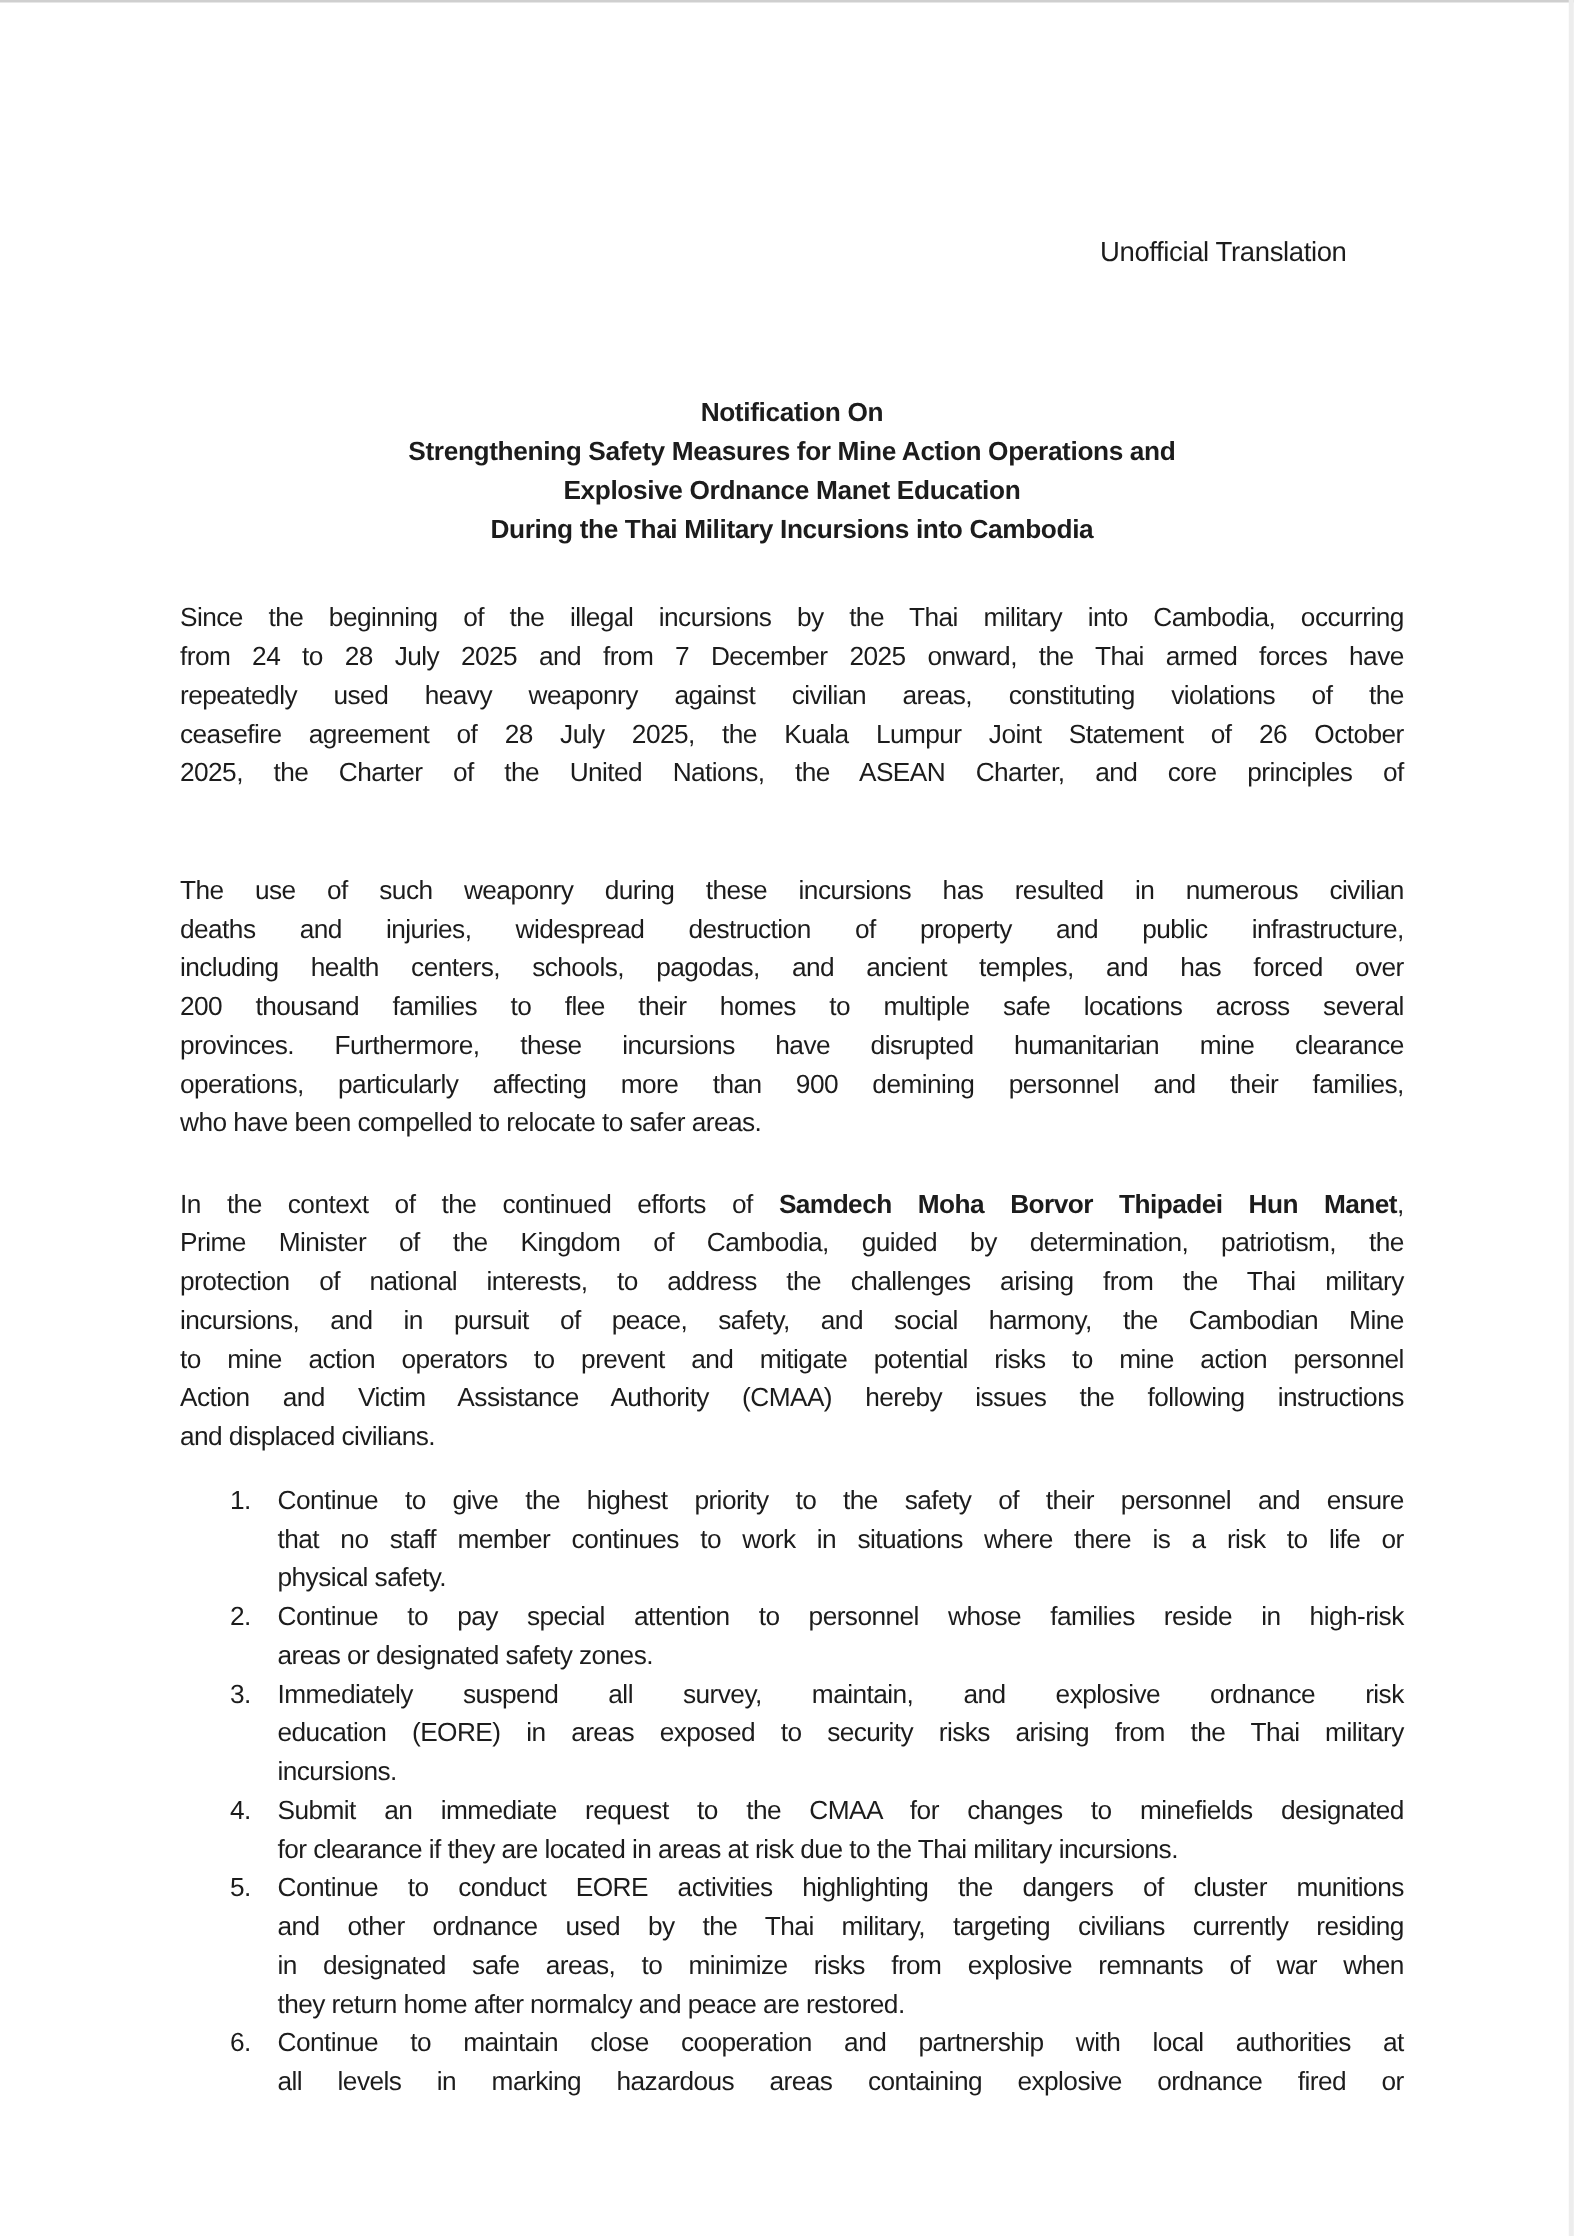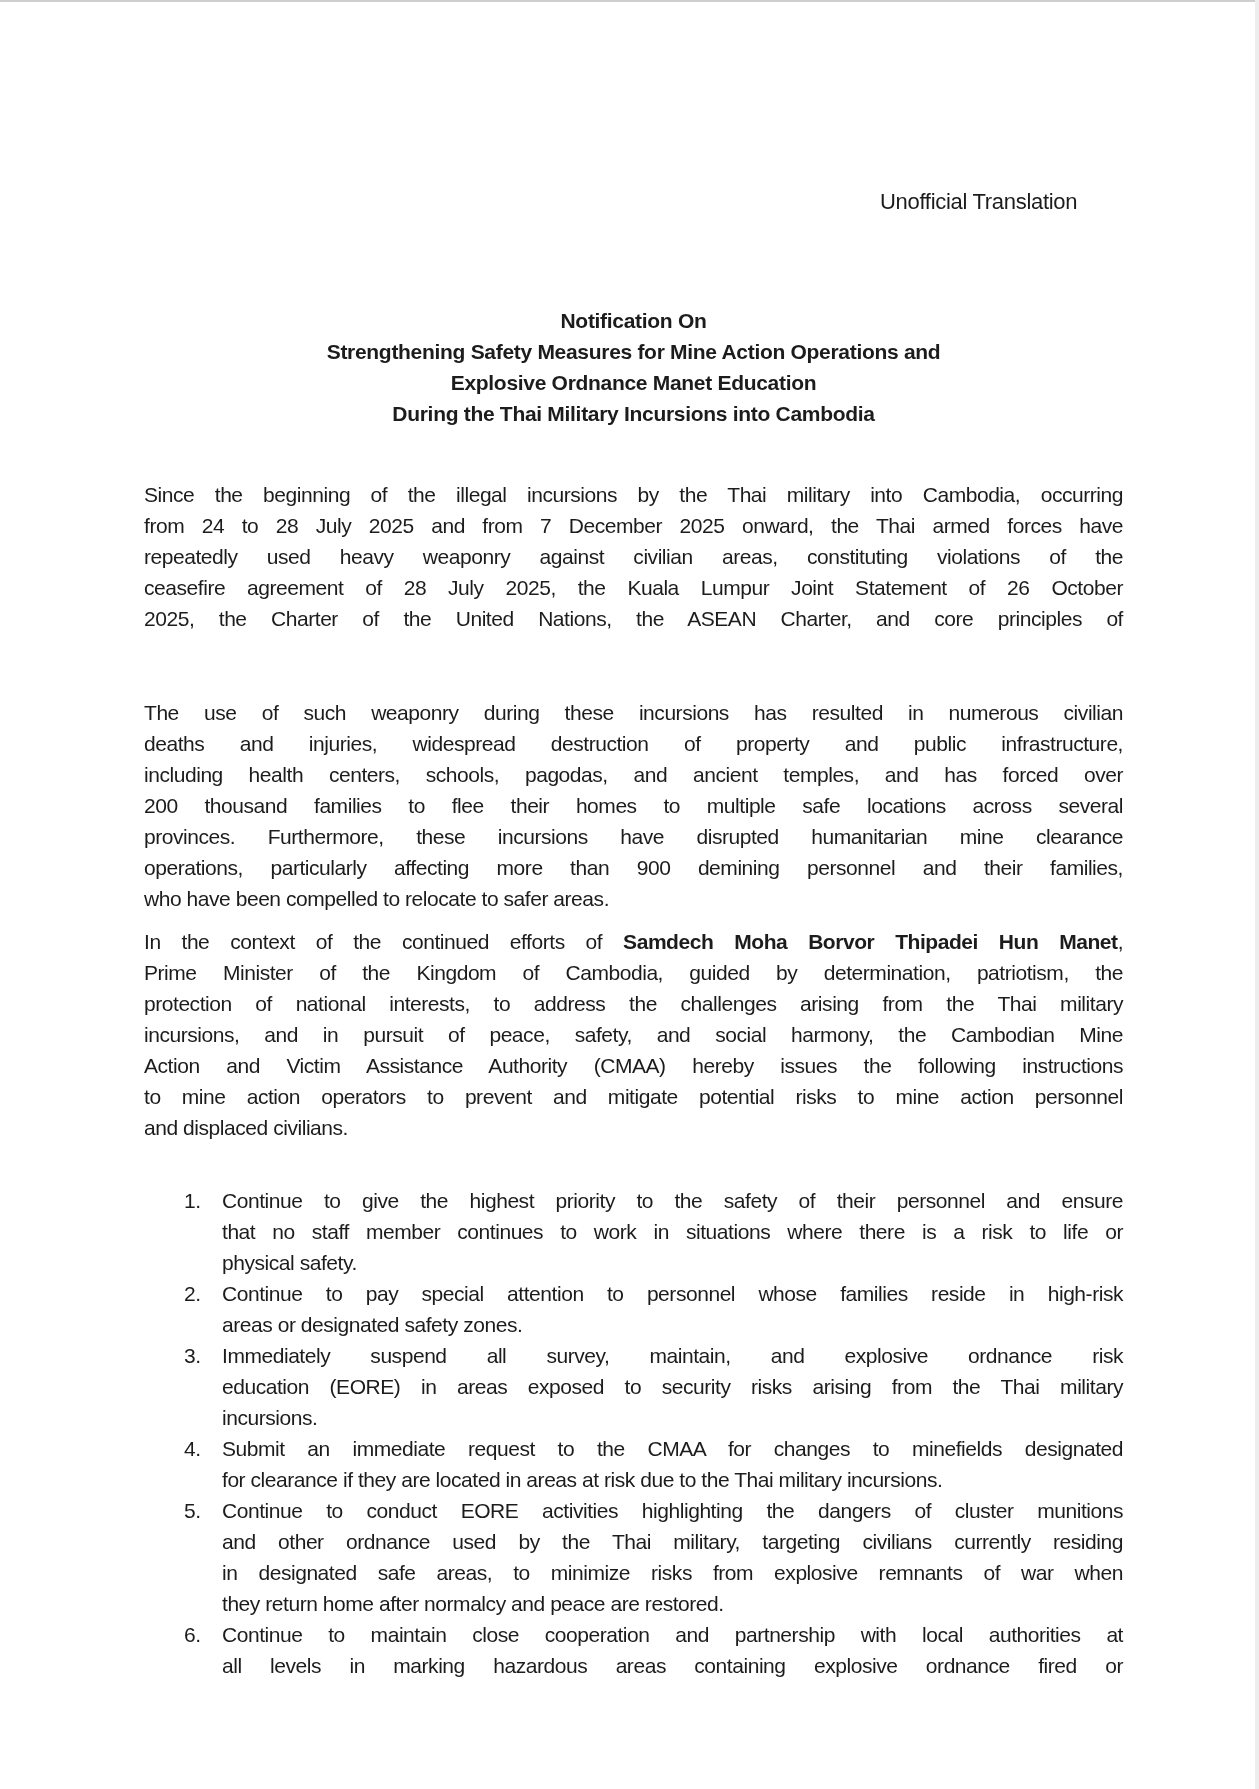--- a/index.html
+++ b/index.html
@@ -9,21 +9,21 @@
     font-family: "Liberation Sans", sans-serif;
     color: #1c1c1c;
   }
   .top-edge { position: absolute; left: 0; top: 0; width: 1259px; height: 2px; background: #cfcfcf; }
   .right-edge { position: absolute; right: 0; top: 0; width: 4px; height: 1789px; background: #ededed; }
   .unofficial {
     position: absolute; top: 186px; left: 880px; width: 243px;
     font-size: 22px; line-height: 31px; letter-spacing: -0.3px;
   }
   .title {
-    position: absolute; top: 305px; left: 144px; width: 979px;
+    position: absolute; top: 315px; left: 144px; width: 979px;
     text-align: center; font-weight: bold; font-size: 21px; line-height: 31px;
     letter-spacing: -0.3px;
   }
   .title .tl { display: block; }
   .para {
     position: absolute; left: 144px; width: 979px;
     font-size: 21px; line-height: 31px; letter-spacing: -0.45px; margin-top: 12px;
   }
   .line { display: block; text-align: justify; text-align-last: justify; white-space: nowrap; height: 31px; }
   .line.last { text-align-last: left; }
@@ -87,38 +87,38 @@
       <span class="jt">provinces. Furthermore, these incursions have disrupted humanitarian mine clearance</span>
     </span>
   <span class="line">
       <span class="jt">operations, particularly affecting more than 900 demining personnel and their families,</span>
     </span>
   <span class="line last">
       <span class="jt">who have been compelled to relocate to safer areas.</span>
     </span>
 </div>
 
-<div class="para" style="top:914px">
+<div class="para" style="top:936px">
   <span class="line">
       <span class="jt"><span>In the context of the continued efforts of </span><span class="b">Samdech Moha Borvor Thipadei Hun Manet</span><span>,</span></span>
     </span>
   <span class="line">
       <span class="jt">Prime Minister of the Kingdom of Cambodia, guided by determination, patriotism, the</span>
     </span>
   <span class="line">
       <span class="jt">protection of national interests, to address the challenges arising from the Thai military</span>
     </span>
   <span class="line">
       <span class="jt">incursions, and in pursuit of peace, safety, and social harmony, the Cambodian Mine</span>
     </span>
   <span class="line">
-      <span class="jt">Action and Victim Assistance Authority (CMAA) hereby issues the following instructions</span>
+      <span class="jt">to mine action operators to prevent and mitigate potential risks to mine action personnel</span>
     </span>
   <span class="line">
-      <span class="jt">to mine action operators to prevent and mitigate potential risks to mine action personnel</span>
+      <span class="jt">Action and Victim Assistance Authority (CMAA) hereby issues the following instructions</span>
     </span>
   <span class="line last">
       <span class="jt">and displaced civilians.</span>
     </span>
 </div>
 
 <div class="list">
   <div class="item">
     <span class="num">1.</span>
     <span class="line">

